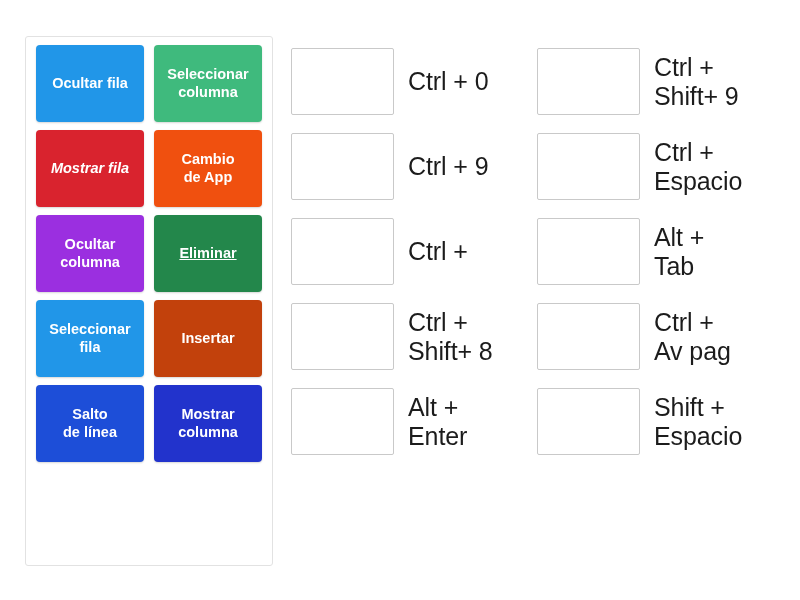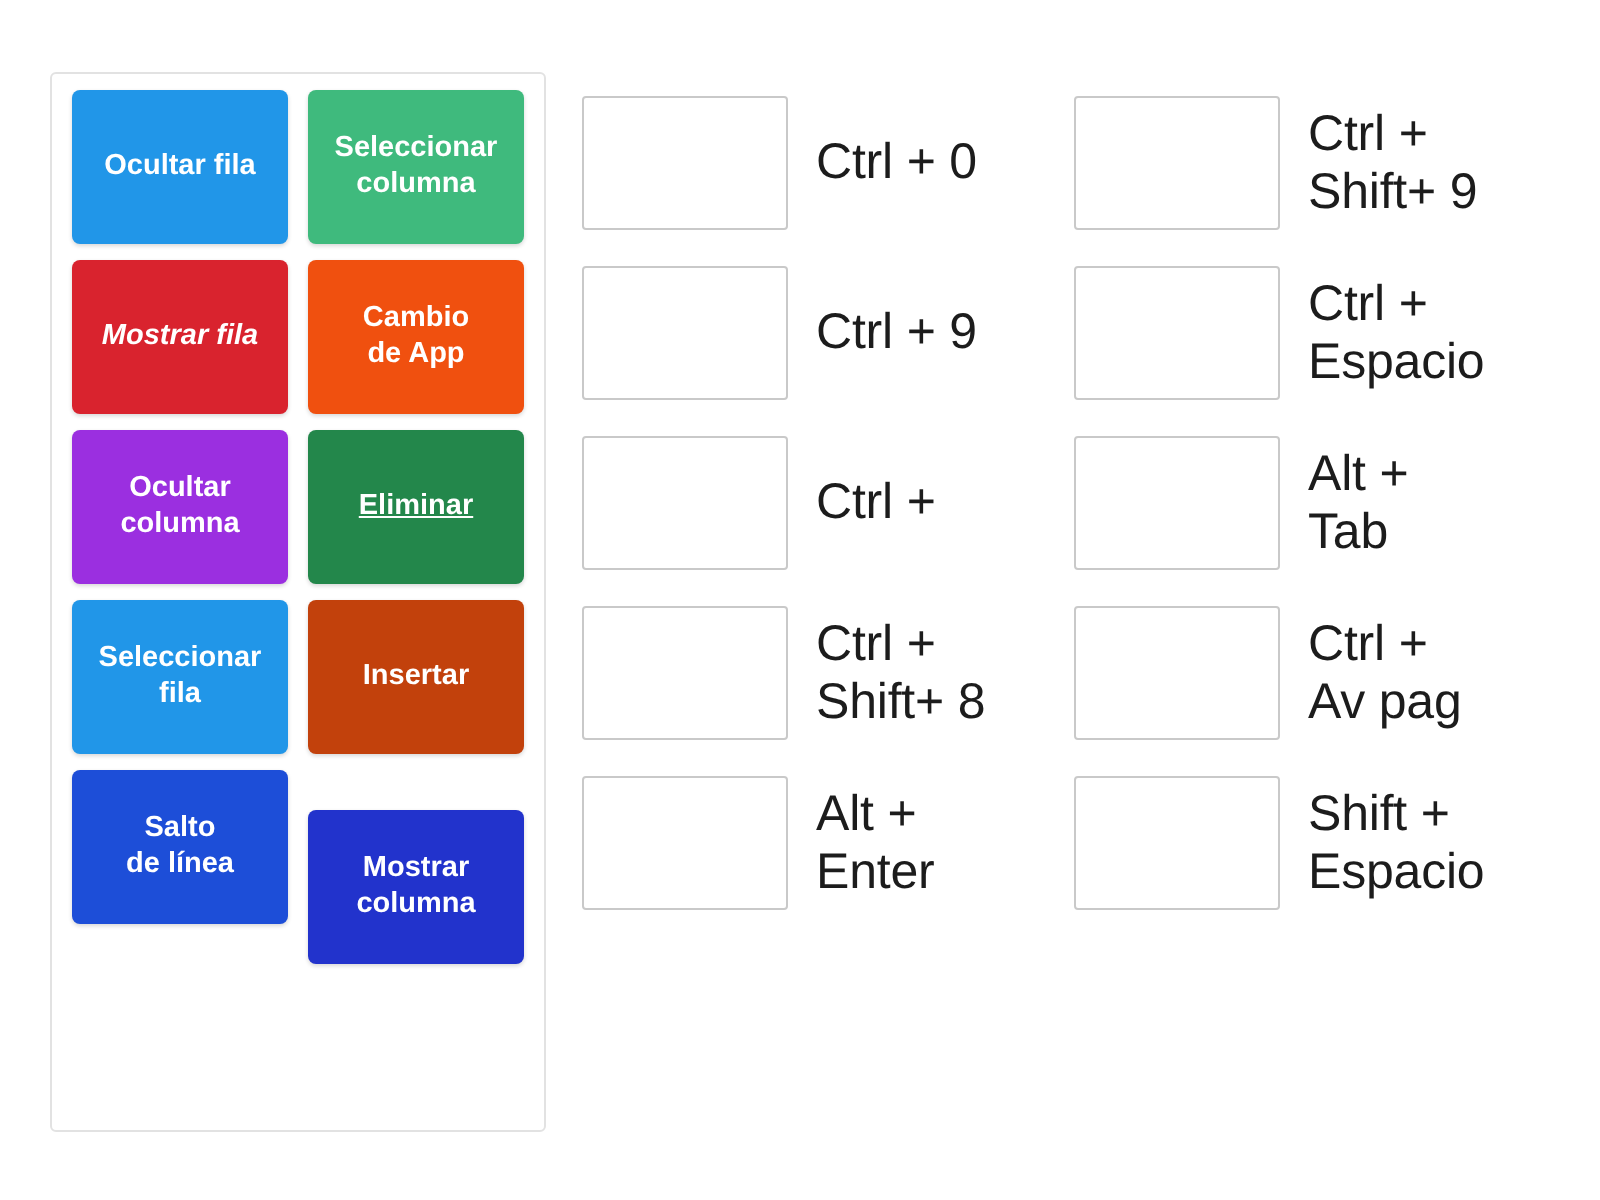--- a/index.html
+++ b/index.html
@@ -139,21 +139,21 @@
           <span style="white-space: pre-line;">Seleccionar
 fila</span>
         </div>
         <div class="tile" style="background: #c2410c;">
           <span style="white-space: pre-line;">Insertar</span>
         </div>
         <div class="tile" style="background: #1d4ed8;">
           <span style="white-space: pre-line;">Salto
 de línea</span>
         </div>
-        <div class="tile" style="background: rgb(34, 51, 204); margin-top: 20px;">
+        <div class="tile" style="background: rgb(34, 51, 204);">
           <span style="white-space: pre-line;">Mostrar
 columna</span>
         </div>
       </div>
   </div>
 
   <div class="answer-col" id="col-middle">
       <div class="answer-row">
         <div class="drop-box"></div>
         <div class="answer-label">Ctrl + 0</div>

